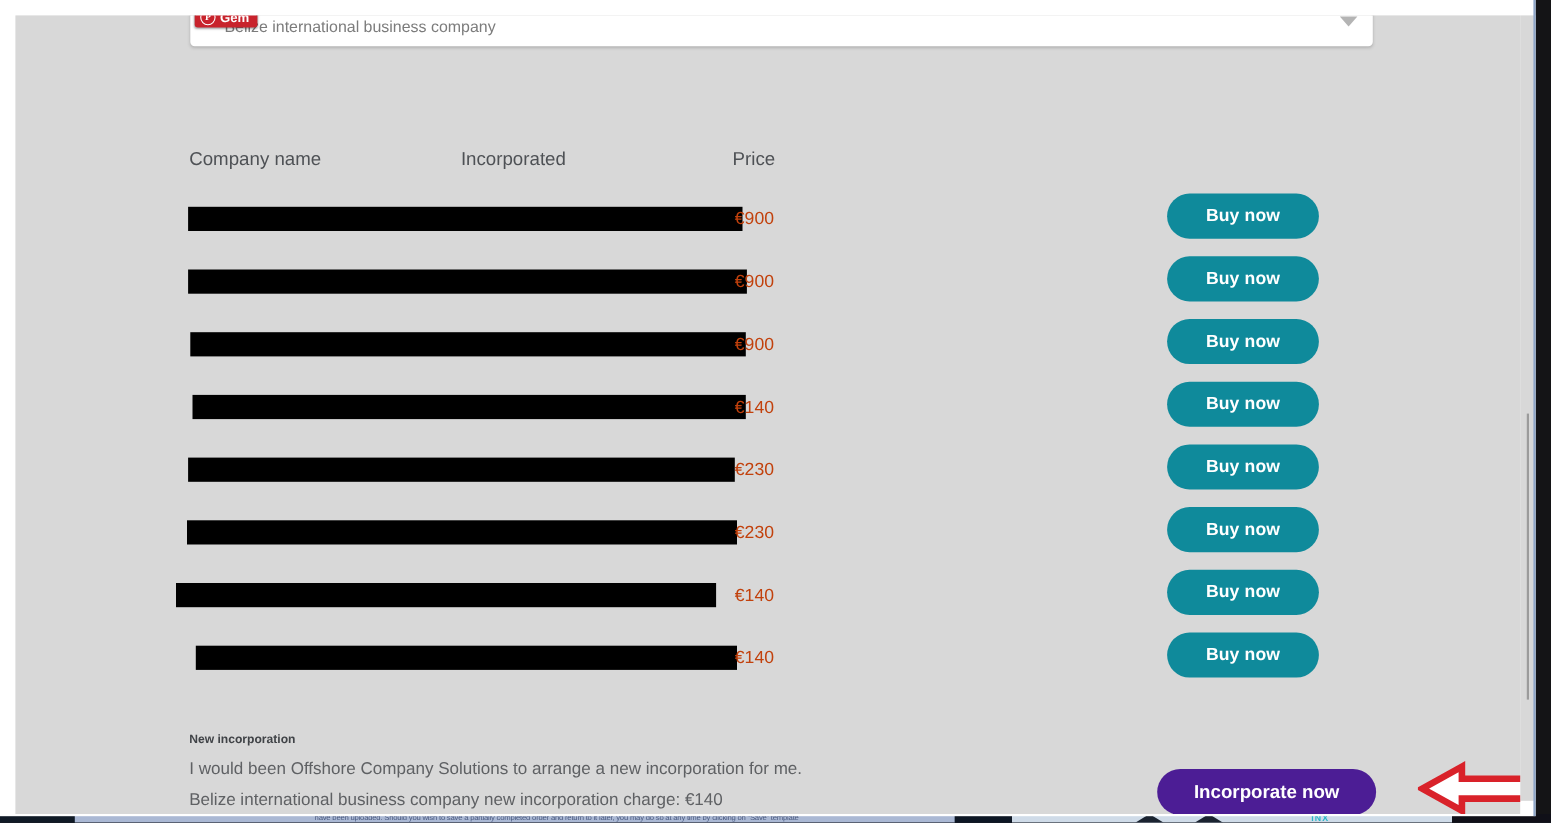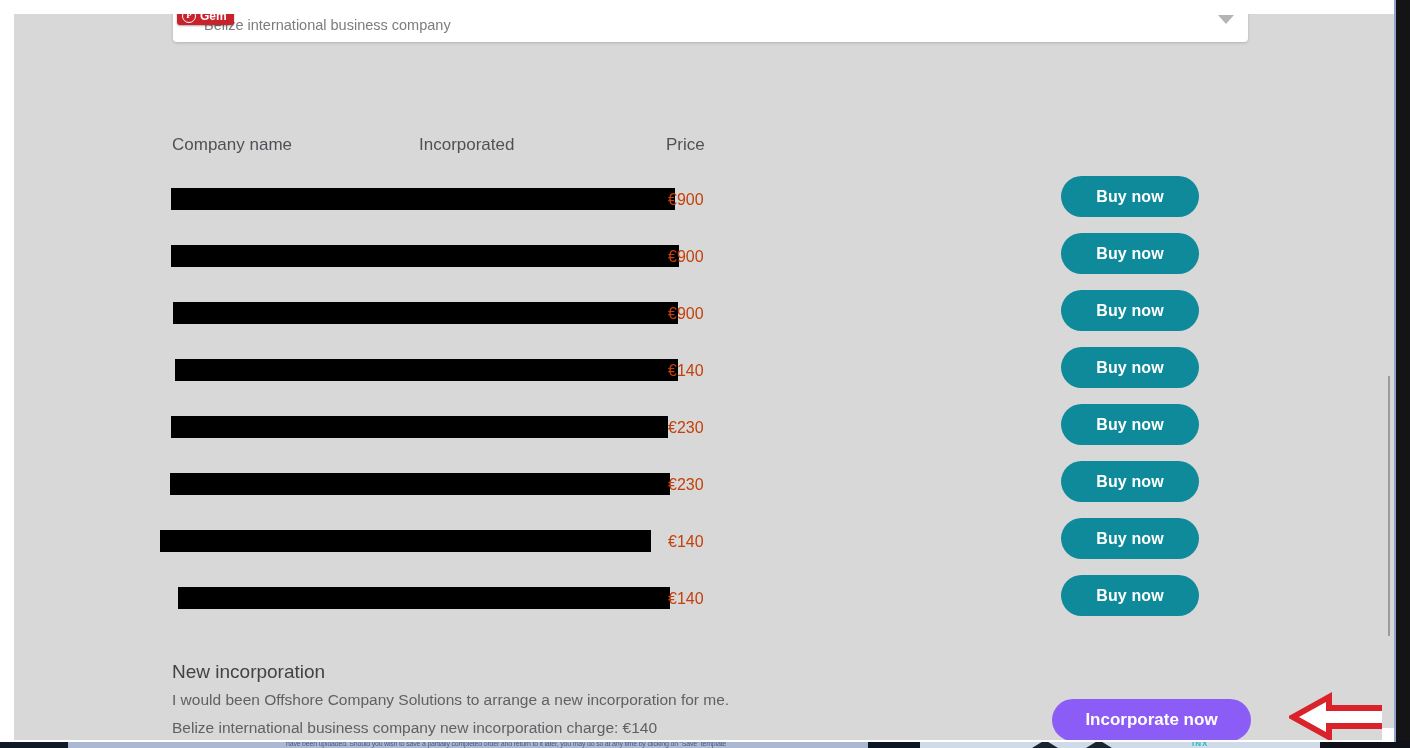--- a/index.html
+++ b/index.html
@@ -262,24 +262,25 @@
     position: absolute;
     left: 0;
     top: 640px;
     width: 1368px;
     height: 90px;
   }
   #new-inc-title {
     position: absolute;
     left: 158px;
     top: 7px;
-    font-size: 19px;
+    font-size: 11px;
     color: #404347;
     line-height: 22px;
     white-space: nowrap;
+    font-weight: bold;
   }
   #new-inc-line1 {
     position: absolute;
     left: 158px;
     top: 36px;
     font-size: 15.5px;
     color: #5f6164;
     line-height: 20px;
     white-space: nowrap;
   }
@@ -293,21 +294,21 @@
     white-space: nowrap;
   }
   #incorporate-button {
     position: absolute;
     left: 1038px;
     top: 45px;
     width: 199px;
     height: 42px;
     border: none;
     border-radius: 21px;
-    background: #8b5cf6;
+    background: #4c1d95;
     color: #ffffff;
     font-family: "Liberation Sans", sans-serif;
     font-size: 17px;
     font-weight: bold;
     cursor: pointer;
   }
 
   
   #annotation-arrow {
     position: absolute;

